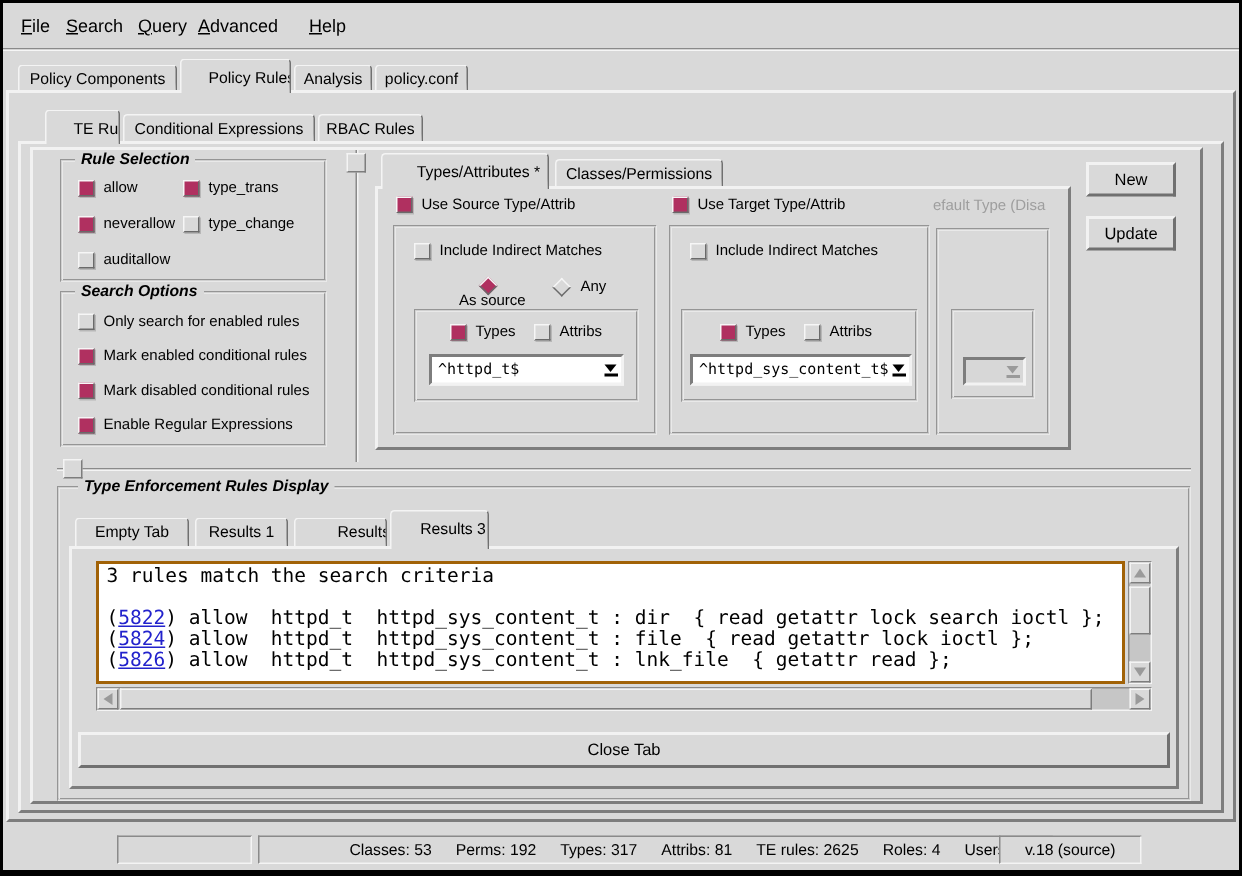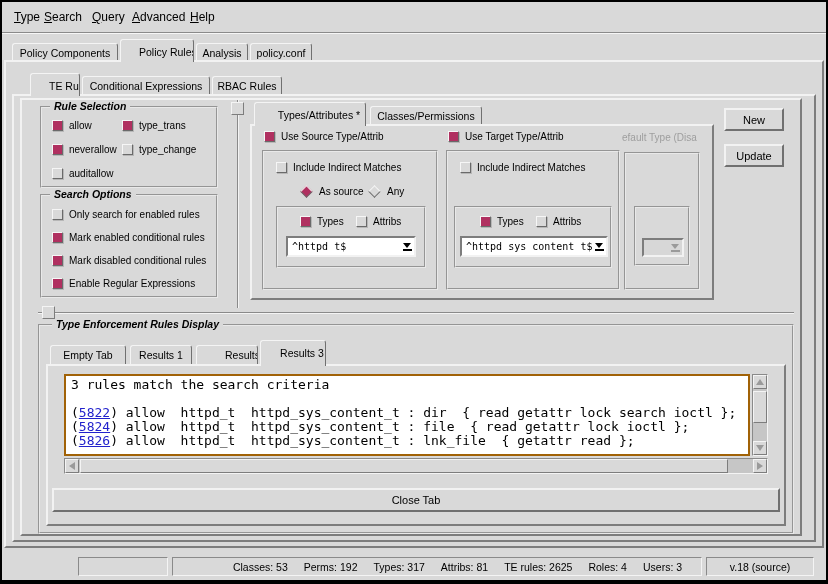--- a/index.html
+++ b/index.html
@@ -83,25 +83,25 @@
   .tri-right { width:0; height:0; border-top:4px solid transparent; border-bottom:4px solid transparent; border-left:6px solid #9a9a9a; }
   .disabled-label { color:#9e9e9e; font-size:10px; white-space:nowrap; overflow:hidden; }
   .status-panel { display:flex; align-items:center; justify-content:center; font-size:10.5px; background:#d9d9d9; }
   .status-panel span { margin:0 8px; white-space:nowrap; }
 </style>
 </head>
 <body>
 
 <div id="win">
 
-  <div class="menu-item" style="left:12px;">Type</div>
+  <div class="menu-item" style="left:12px;">File</div>
   <div class="menu-item" style="left:42px;">Search</div>
   <div class="menu-item" style="left:90px;">Query</div>
   <div class="menu-item" style="left:130px;">Advanced</div>
-  <div class="menu-item" style="left:188px;text-align:right;">Help</div>
+  <div class="menu-item" style="left:204px;text-align:right;">Help</div>
   <div class="abs" style="left:0;top:30px;width:824px;height:0;border-top:1px solid #8a8a8a;border-bottom:1px solid #f6f6f6;"></div>
 
   <div class="tab" style="left:10px;top:41px;width:106px;height:17px;">Policy Components</div>
   <div class="tab active" style="left:118px;top:37px;width:74px;height:23px;">Policy Rules</div>
   <div class="tab" style="left:194px;top:41px;width:52px;height:17px;">Analysis</div>
   <div class="tab" style="left:248px;top:41px;width:62px;height:17px;">policy.conf</div>
   <div class="abs raised2" style="left:2px;top:58px;width:820px;height:488px;"></div>
 
   <div class="tab active" style="left:28px;top:71px;width:50px;height:23px;">TE Rules</div>
   <div class="tab" style="left:80px;top:74px;width:128px;height:18px;">Conditional Expressions</div>
@@ -162,21 +162,21 @@
 
   <div class="cbrow" style="left:262px;top:129px;z-index:2;">
     <span class="cb on"></span>
     <span class="cb-label">Use Source Type/Attrib</span>
   </div>
   <div class="gbox" style="left:260px;top:148px;width:176px;height:140px;">
     <div class="cbrow" style="left:12px;top:10px;">
       <span class="cb"></span>
       <span class="cb-label">Include Indirect Matches</span>
     </div>
-    <div class="cbrow" style="left:36px;top:34px;">
+    <div class="cbrow" style="left:36px;top:34px;flex-direction:column;">
       <span class="radio on"></span>
       <span class="cb-label">As source</span>
     </div>
     <div class="cbrow" style="left:104px;top:34px;">
       <span class="radio"></span>
       <span class="cb-label">Any</span>
     </div>
     <div class="gbox" style="left:12px;top:54px;width:150px;height:62px;">
       <div class="cbrow" style="left:22px;top:8px;">
         <span class="cb on"></span>
@@ -285,17 +285,17 @@
   <div class="abs status-panel sunken1" style="left:76px;top:555px;width:90px;height:19px;"></div>
   <div class="abs status-panel sunken1" style="left:170px;top:555px;width:530px;height:19px;padding-left:41px;">
     <span>Classes: 53</span>
     <span>Perms: 192</span>
     <span>Types: 317</span>
     <span>Attribs: 81</span>
     <span>TE rules: 2625</span>
     <span>Roles: 4</span>
     <span>Users: 3</span>
   </div>
-  <div class="abs status-panel sunken1" style="left:704px;top:555px;width:108px;height:19px;">
+  <div class="abs status-panel sunken1" style="left:664px;top:555px;width:95px;height:19px;">
     <span>v.18 (source)</span>
   </div>
 
 </div>
 
 </body></html>

